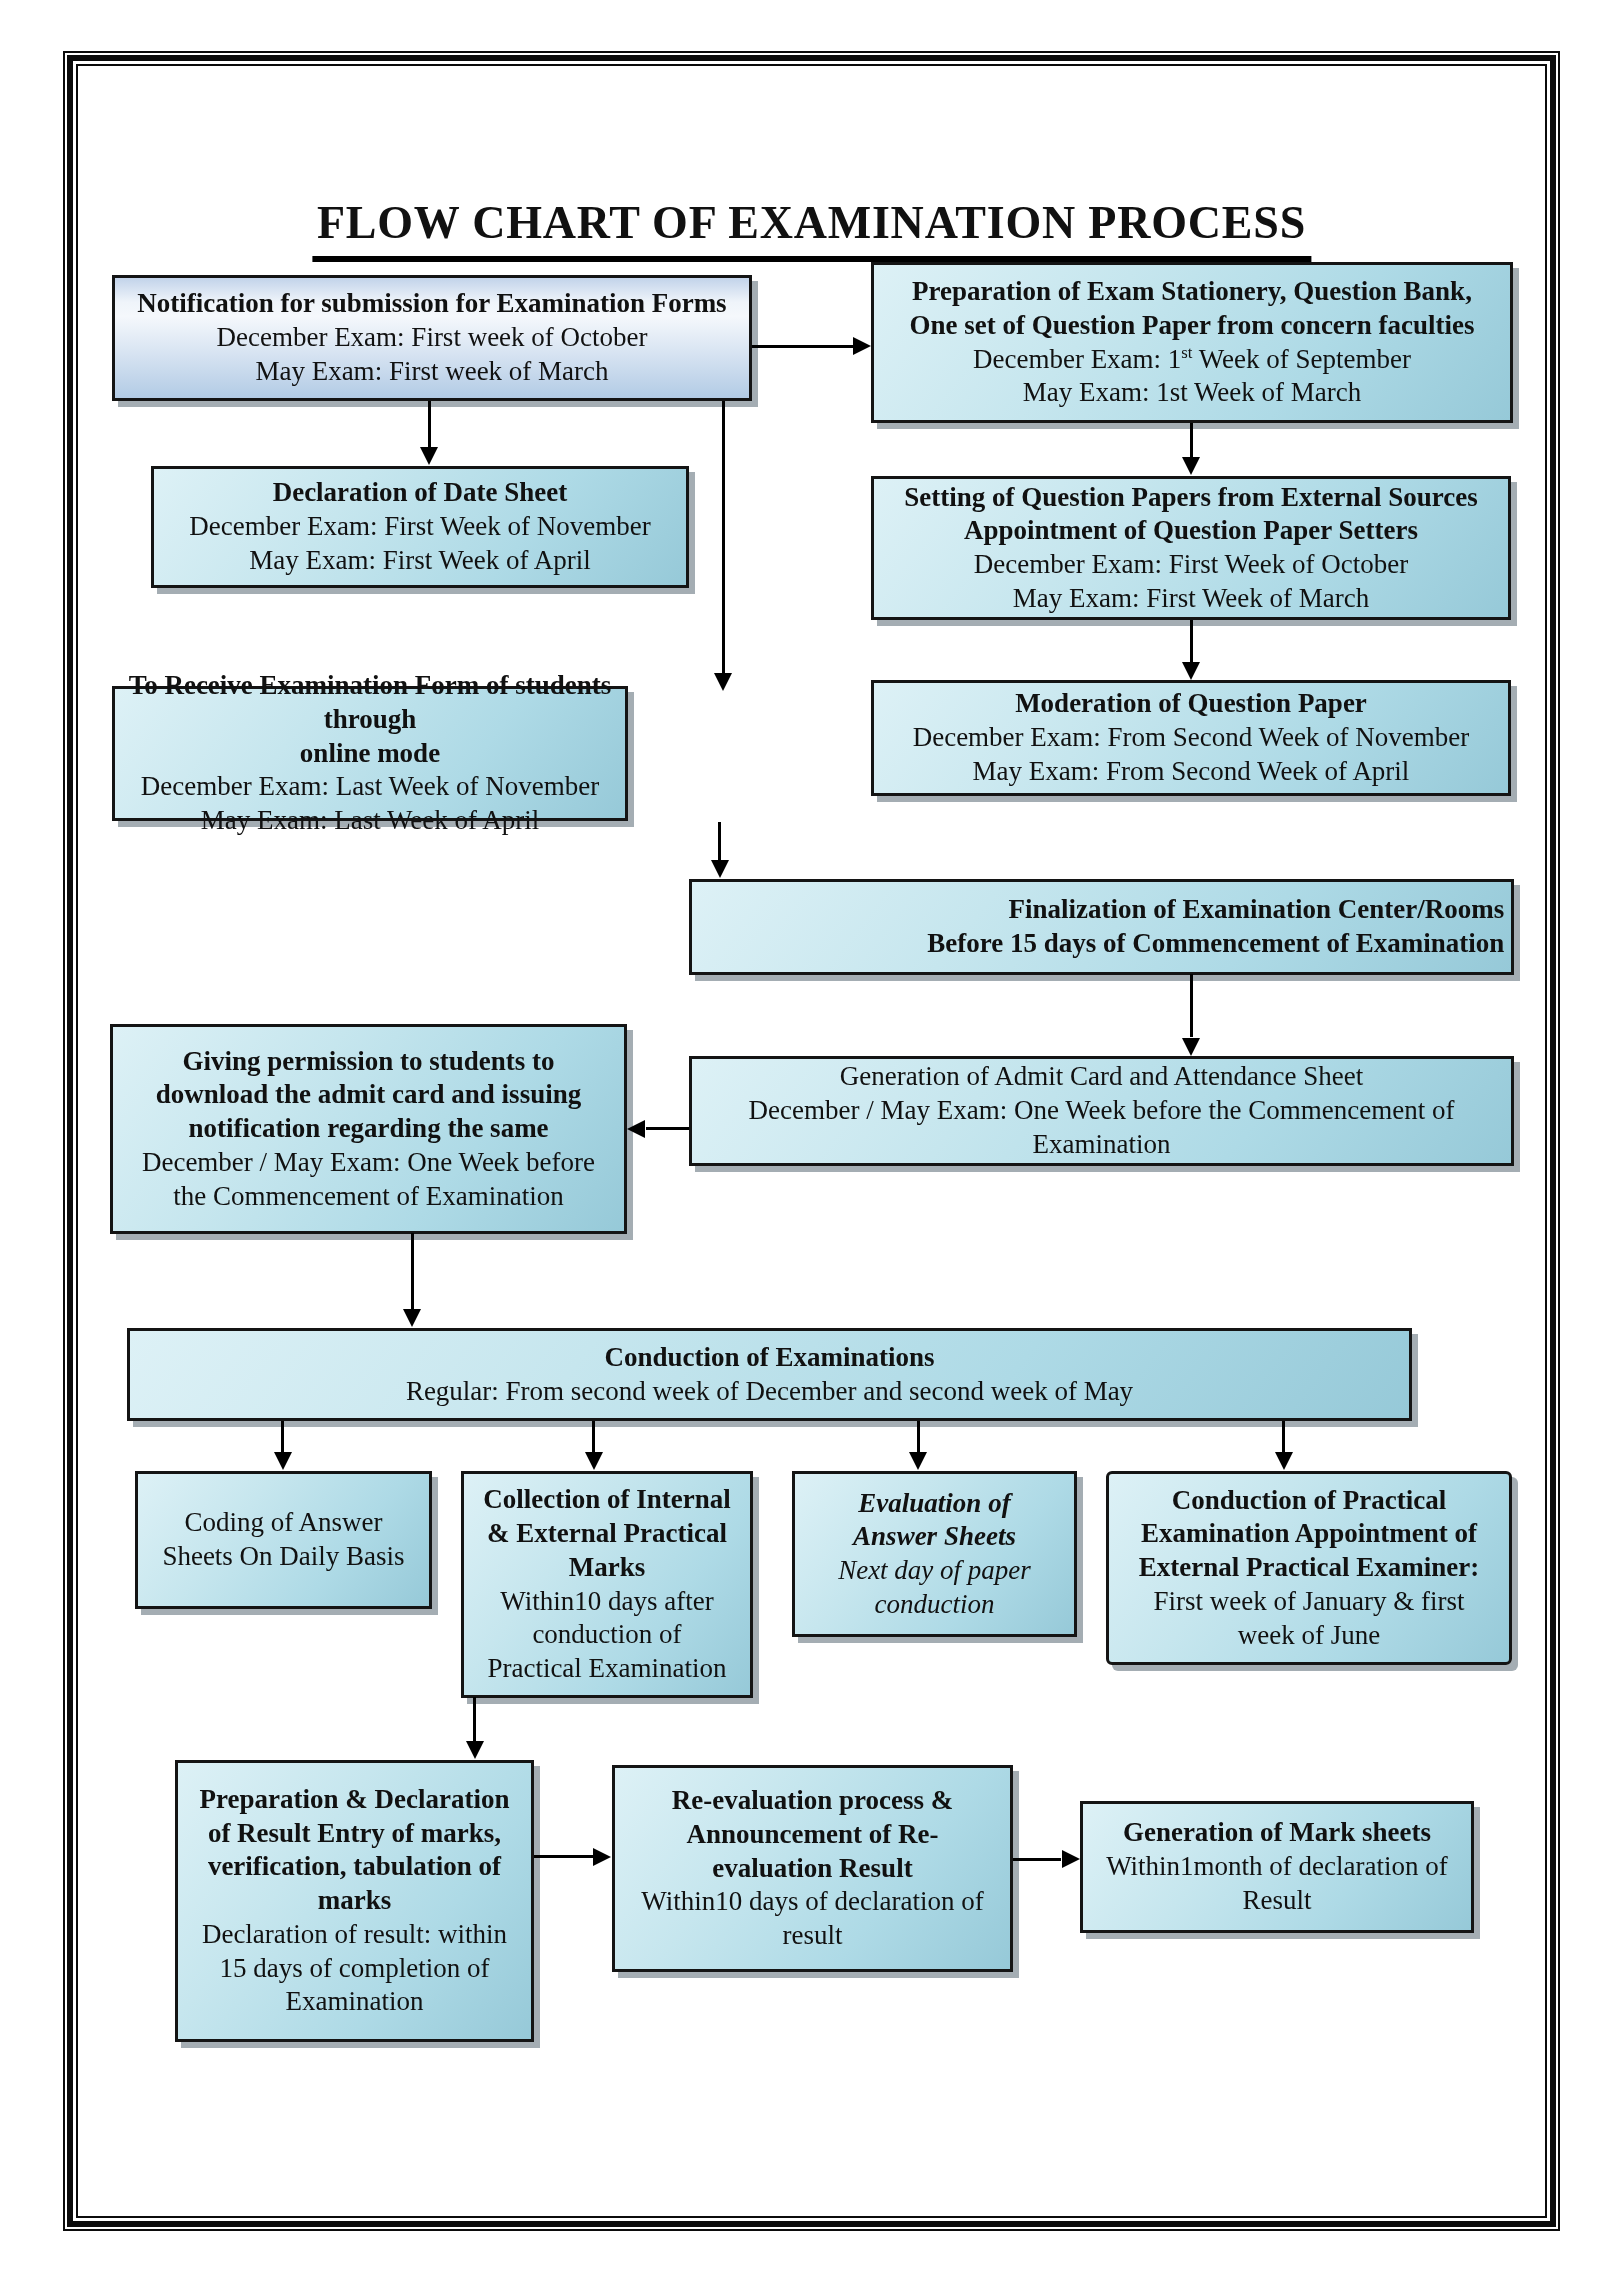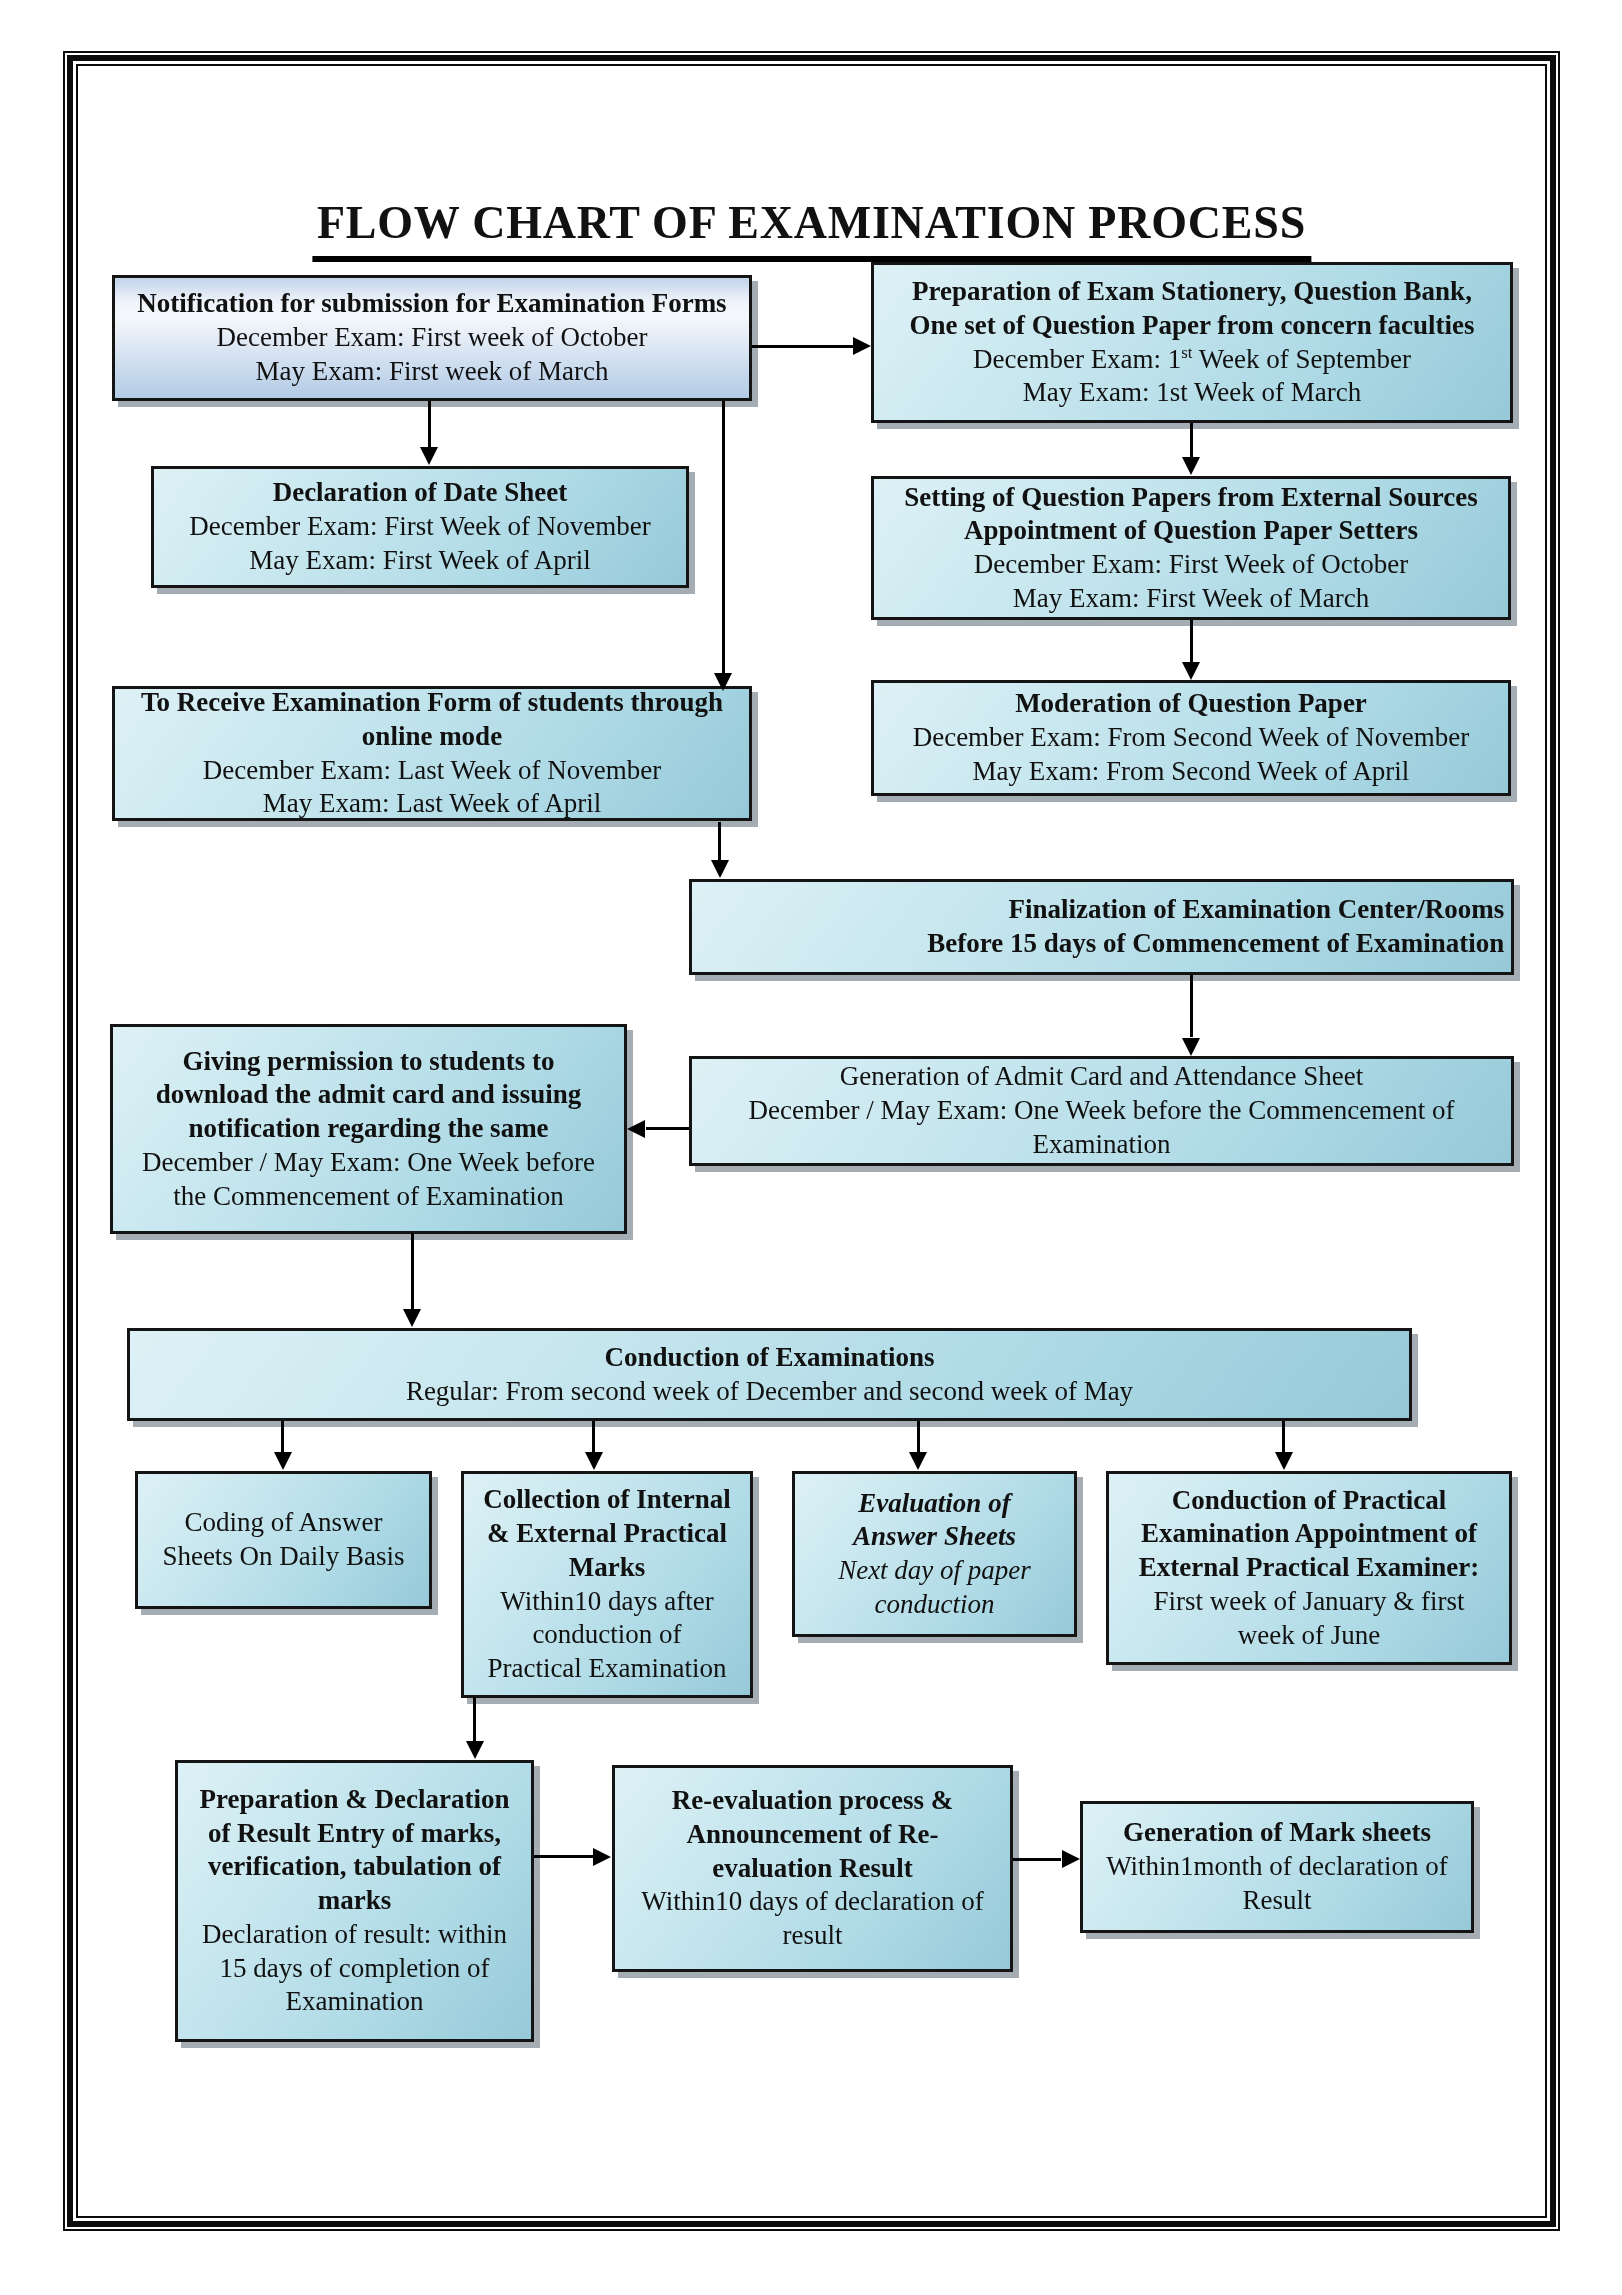--- a/index.html
+++ b/index.html
@@ -77,21 +77,21 @@
     <div class="dt">December Exam: First Week of October
 May Exam: First Week of March</div>
   </div>
 
   <div class="box grad-cyan" style="left:871px;top:680px;width:640px;height:116px;">
     <div class="bt">Moderation of Question Paper</div>
     <div class="dt">December Exam: From Second Week of November
 May Exam: From Second Week of April</div>
   </div>
 
-  <div class="box grad-cyan" style="left:112px;top:686px;width:640px;height:135px;">
+  <div class="box grad-cyan" style="left:112px;top:686px;width:516px;height:135px;">
     <div class="bt">To Receive Examination Form of students through
 online mode</div>
     <div class="dt">December Exam: Last Week of November
 May Exam: Last Week of April</div>
   </div>
 
   <div class="box grad-cyan" style="left:689px;top:879px;width:825px;height:96px;text-align:right;">
     <div class="bt">Finalization of Examination Center/Rooms
 Before 15 days of Commencement of Examination</div>
   </div>
@@ -129,21 +129,21 @@
 Practical Examination</div>
   </div>
 
   <div class="box grad-cyan" style="left:792px;top:1471px;width:285px;height:166px;font-style:italic;">
     <div class="bt">Evaluation of
 Answer Sheets</div>
     <div class="dt">Next day of paper
 conduction</div>
   </div>
 
-  <div class="box grad-cyan" style="left:1106px;top:1471px;width:406px;height:194px;">
+  <div class="box grad-cyan" style="left:1106px;top:1471px;width:406px;height:194px;border-radius:6px;">
     <div class="bt">Conduction of Practical
 Examination Appointment of
 External Practical Examiner:</div>
     <div class="dt">First week of January &amp; first
 week of June</div>
   </div>
 
   <div class="box grad-cyan" style="left:175px;top:1760px;width:359px;height:282px;">
     <div class="bt">Preparation &amp; Declaration
 of Result Entry of marks,

